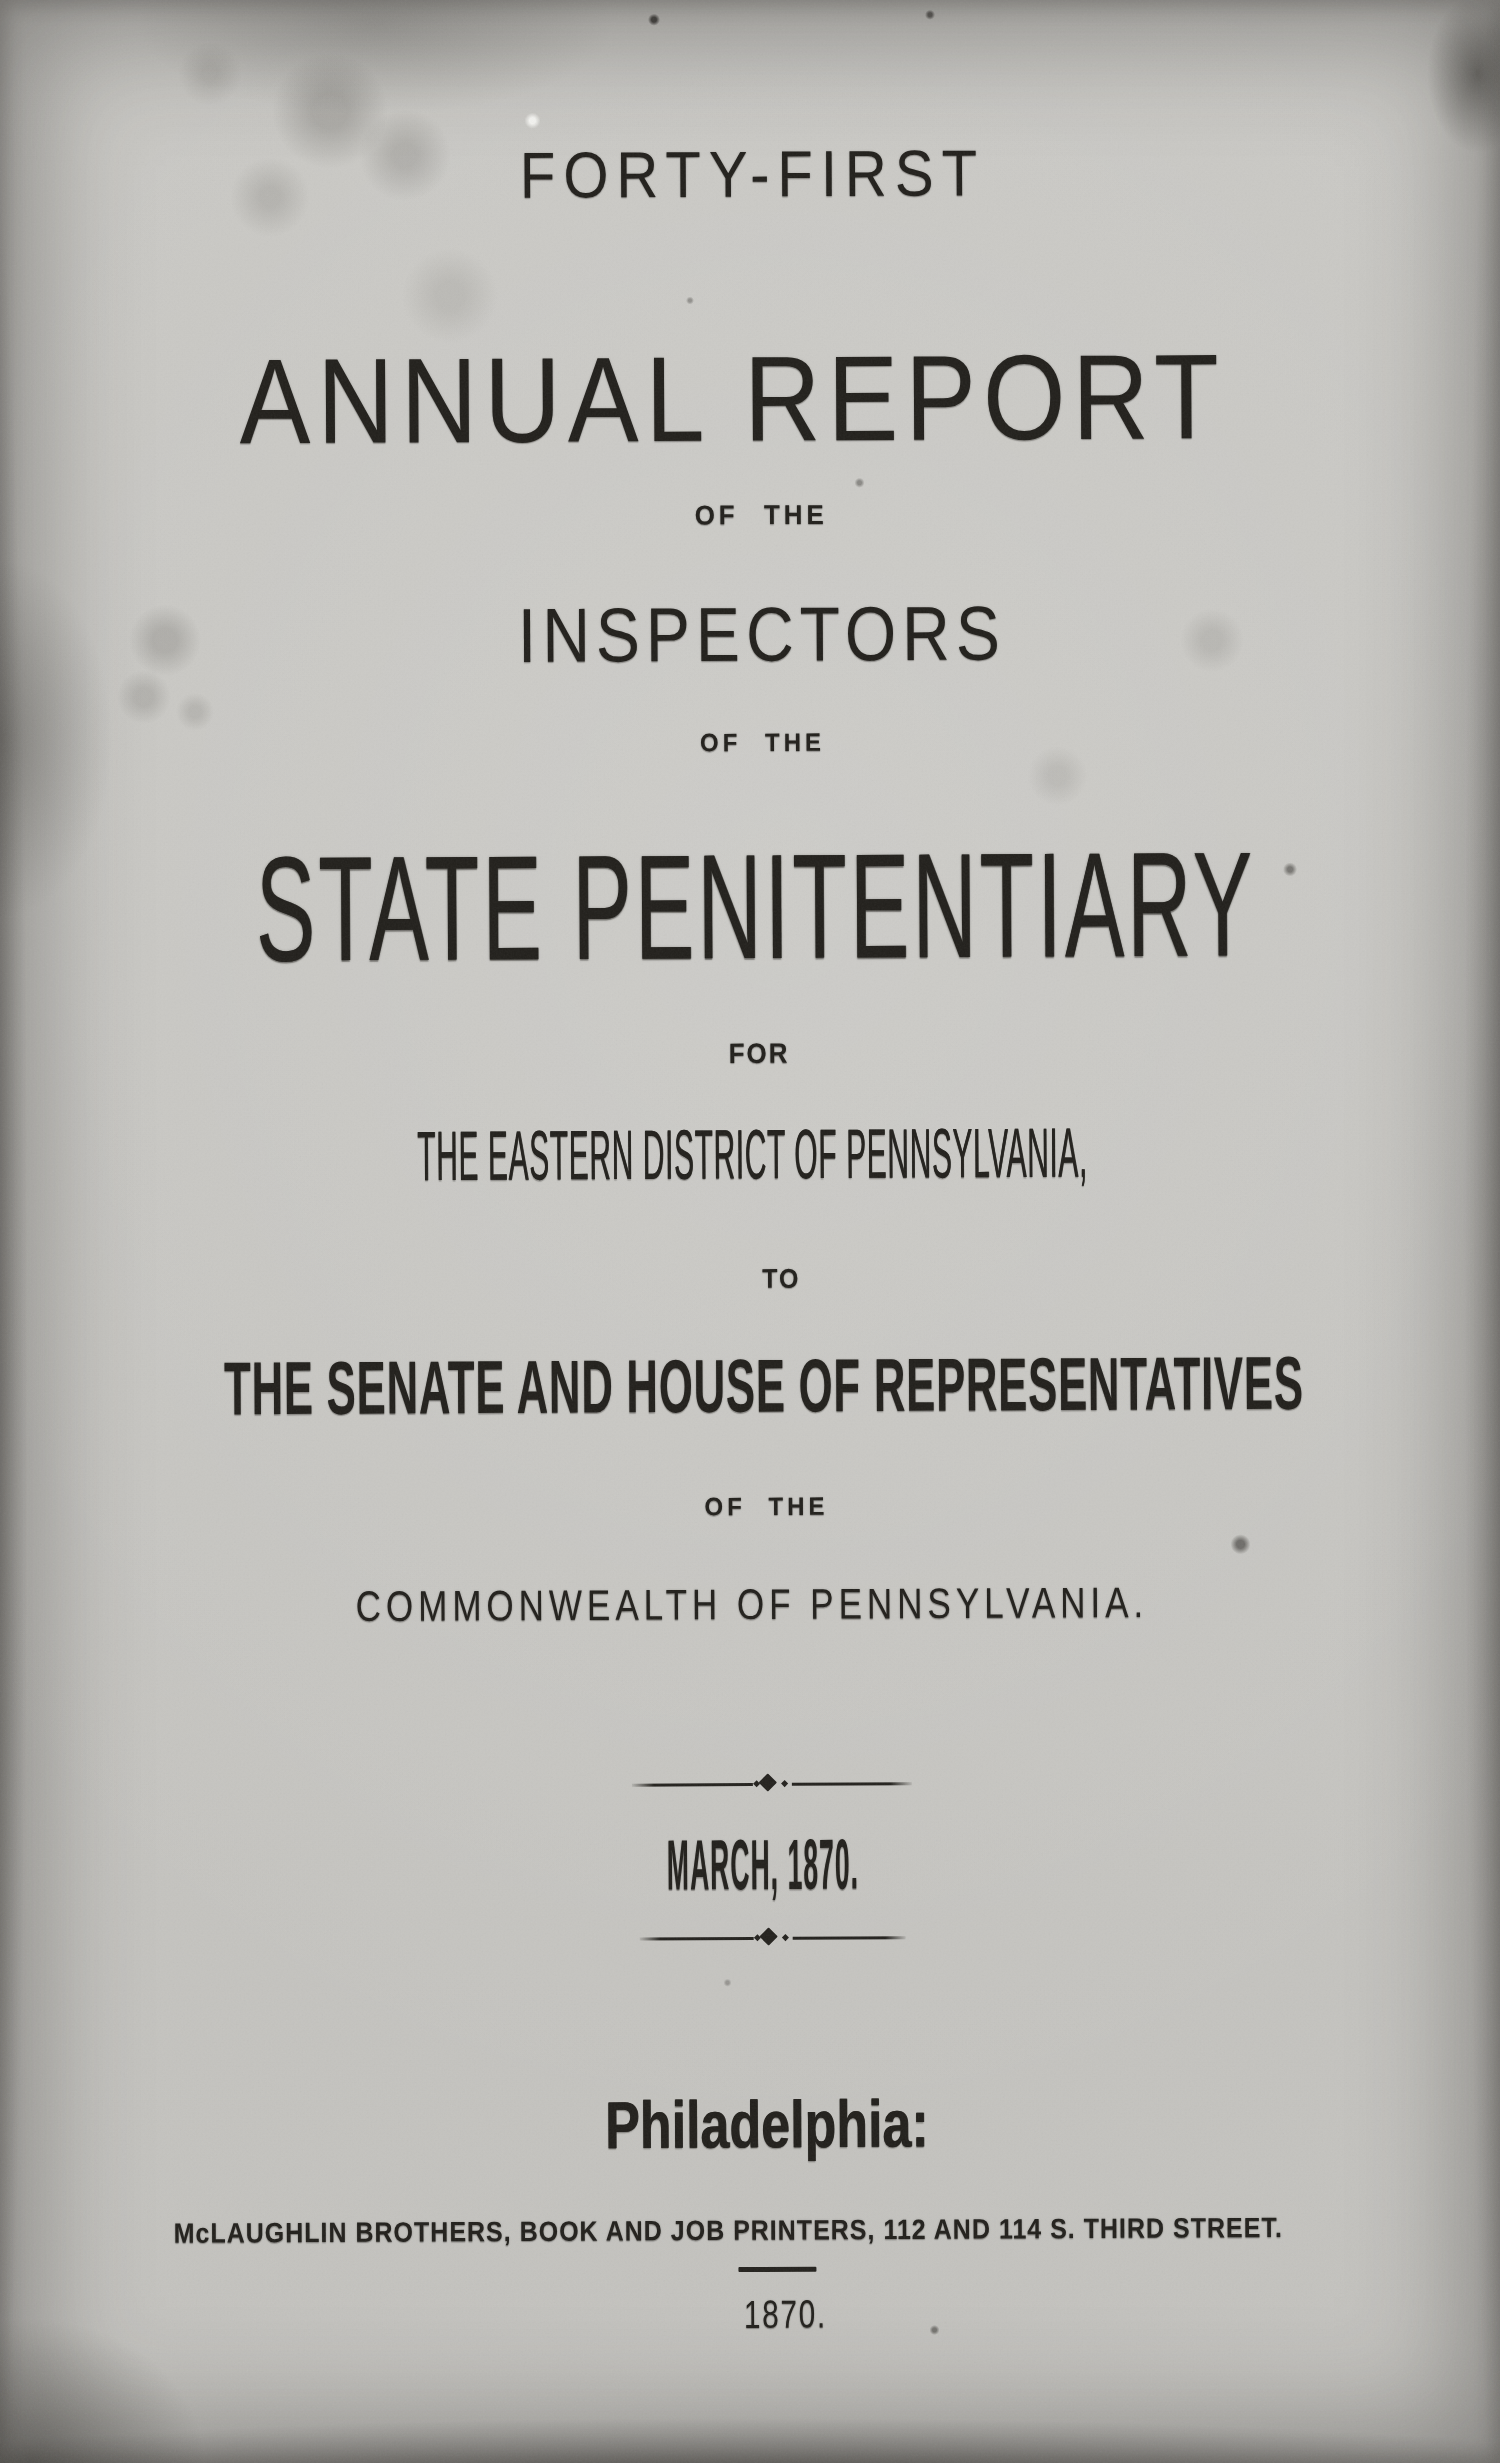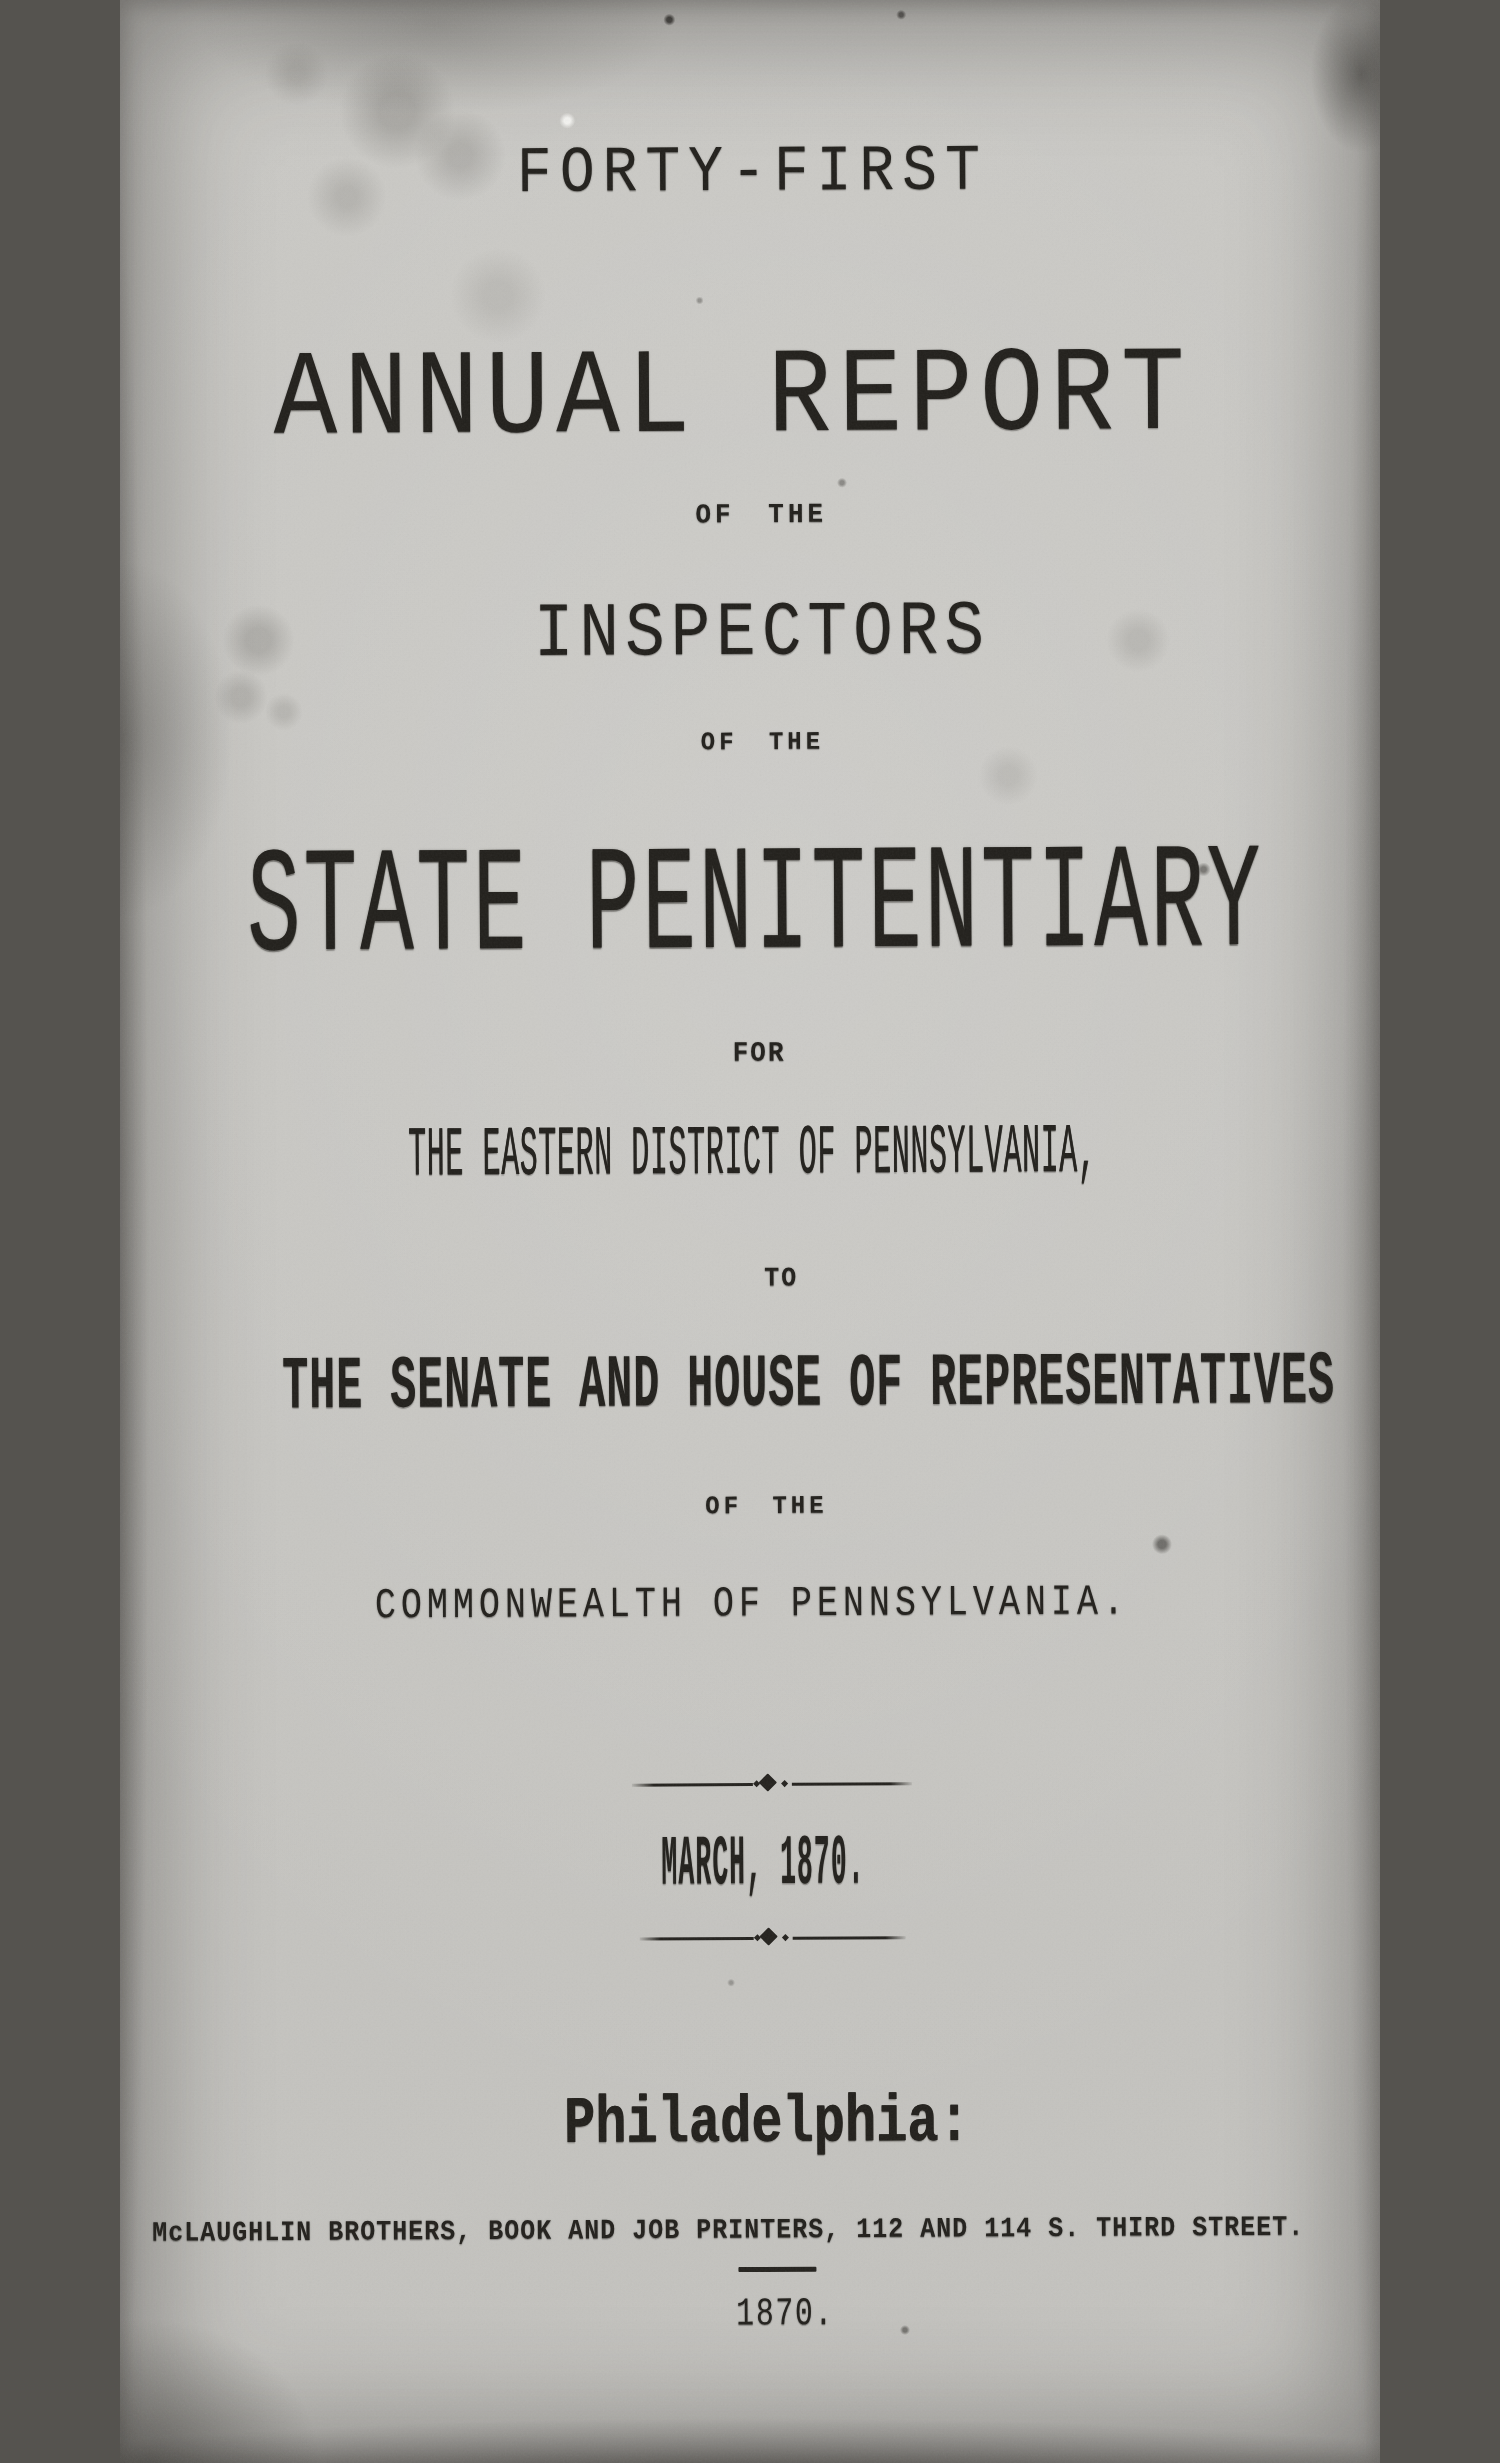--- a/index.html
+++ b/index.html
@@ -1,28 +1,28 @@
 <!DOCTYPE html>
 <html><head>
 <meta charset="utf-8">
 <title>Scanned Title Page</title>
 <style>
   html,body{margin:0;padding:0;background:#55534f;}
   .page{
     position:relative;
-    width:1260px;height:2463px;
+    width:1500px;height:2463px;
     margin:0 auto;
     overflow:hidden;
     background:
       radial-gradient(ellipse 120% 85% at 52% 36%, rgba(255,255,255,0.12), rgba(255,255,255,0) 62%),
       linear-gradient(#c8c7c3,#c3c2be);
     box-shadow:
       inset 0 0 110px 35px rgba(42,40,36,0.38),
       inset 0 0 20px 5px rgba(42,40,36,0.28);
-    font-family:Liberation Mono, monospace;
+    font-family:Liberation Sans, sans-serif;
     color:#211f1b;
   }
   .stains{
     position:absolute;inset:0;
     background-image:
       radial-gradient(circle at 22% 4.5%, rgba(56,53,48,0.20) 0 18px, rgba(56,53,48,0) 58px),
       radial-gradient(circle at 27% 6.3%, rgba(56,53,48,0.17) 0 12px, rgba(56,53,48,0) 46px),
       radial-gradient(circle at 18% 8%, rgba(56,53,48,0.14) 0 10px, rgba(56,53,48,0) 40px),
       radial-gradient(circle at 14% 3%, rgba(56,53,48,0.12) 0 8px, rgba(56,53,48,0) 32px),
       radial-gradient(circle at 30% 12%, rgba(56,53,48,0.10) 0 14px, rgba(56,53,48,0) 48px),

